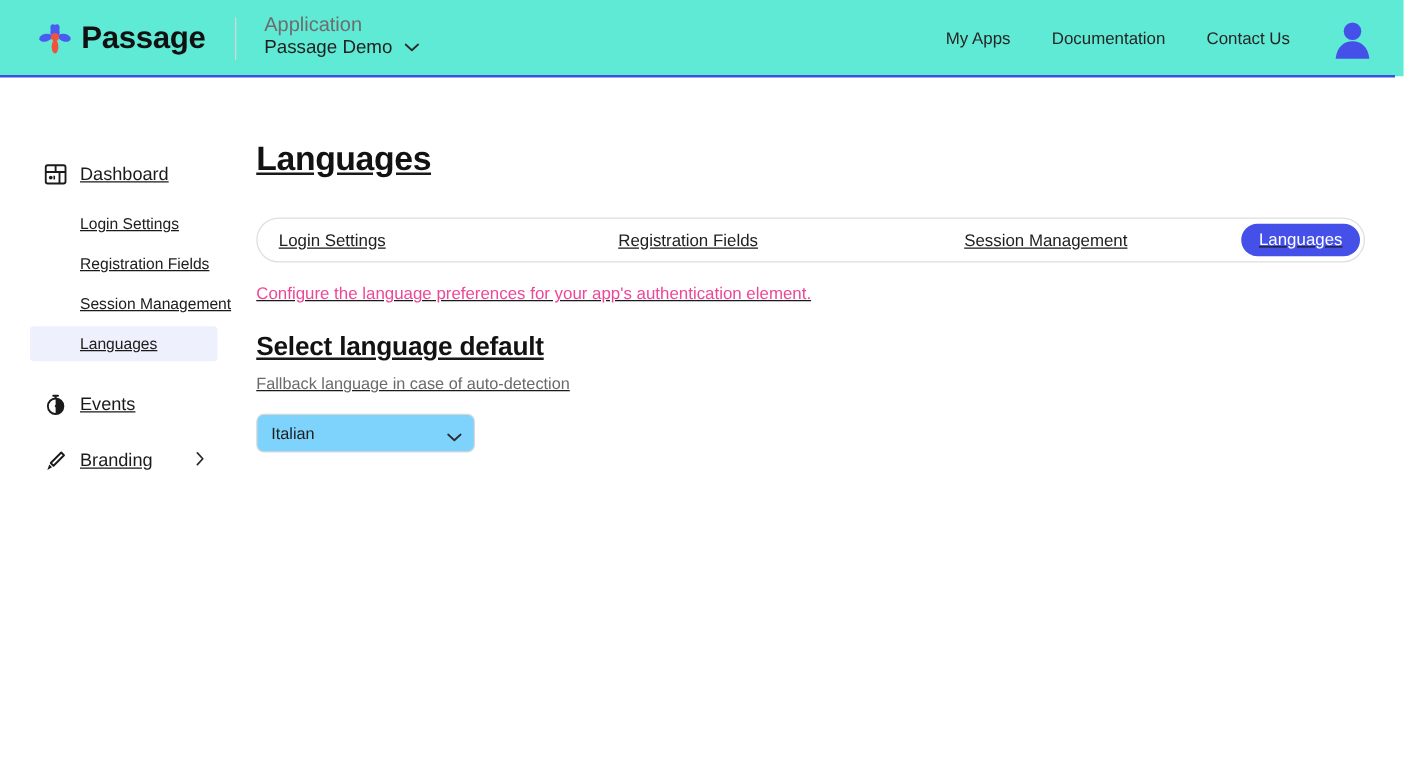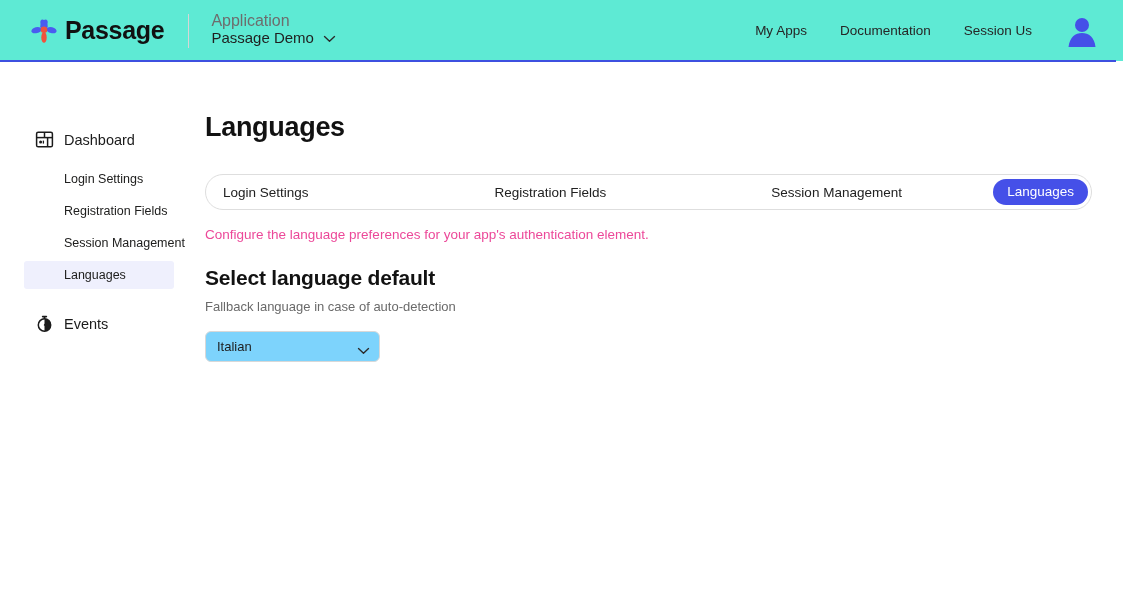--- a/index.html
+++ b/index.html
@@ -79,21 +79,21 @@
   }
   .nav-link {
     font-size: 13.5px;
     color: #262626;
     text-decoration: none;
     cursor: pointer;
   }
   .avatar { width: 34px; height: 34px; display: block; cursor: pointer; }
 
   
-  .layout { display: flex; height: 480px; }
+  .layout { display: flex; height: 480px; text-decoration: underline; }
 
   
   .sidebar {
     width: 205px;
     padding-top: 62px;
     flex-shrink: 0;
   }
   .nav-item {
     display: flex;
     align-items: center;
@@ -260,21 +260,21 @@
         <svg width="13" height="8" viewBox="0 0 13 8" aria-hidden="true">
           <path d="M1.5 1.6 L6.5 6.2 L11.5 1.6" fill="none" stroke="#2b2b2b" stroke-width="1.4" stroke-linecap="round" stroke-linejoin="round"></path>
         </svg>
       </span>
     </span>
   </div>
 
   <div class="nav-right">
     <a class="nav-link" href="#">My Apps</a>
     <a class="nav-link" href="#">Documentation</a>
-    <a class="nav-link" href="#">Session Us</a>
+    <a class="nav-link" href="#">Contact Us</a>
     <span class="avatar">
       <svg viewBox="0 0 34 34" width="34" height="34" aria-hidden="true">
         <circle cx="17" cy="11" r="7" fill="#4550e8"></circle>
         <path d="M3.5 33 C4.6 23.2 10.3 19 17 19 C23.7 19 29.4 23.2 30.5 33 Z" fill="#4550e8"></path>
       </svg>
     </span>
   </div>
 
   <div class="topbar-rule"></div>
 </div>
@@ -323,20 +323,34 @@
           <path d="M9.5 4.8 A6.2 6.2 0 0 0 9.5 17.2 Z" fill="#ffffff"></path>
           <circle cx="9.5" cy="11" r="6.2" fill="none" stroke="#1b1b1b" stroke-width="1.5"></circle>
           <line x1="9.5" y1="11" x2="13" y2="7.8" stroke="#1b1b1b" stroke-width="1.4" stroke-linecap="round"></line>
           <line x1="7.6" y1="2.6" x2="11.4" y2="2.6" stroke="#1b1b1b" stroke-width="1.6" stroke-linecap="round"></line>
           <line x1="9.5" y1="2.6" x2="9.5" y2="4.8" stroke="#1b1b1b" stroke-width="1.6"></line>
         </svg>
       </span>
       <span class="nav-label">Events</span>
     </div>
 
+    <div class="nav-item">
+      <span class="nav-icon">
+        <svg viewBox="0 0 19 19" width="19" height="19" aria-hidden="true">
+          <path d="M15.6 2.6 L7.2 11 L9.4 13.2 L17.8 4.8 Z" fill="none" stroke="#1b1b1b" stroke-width="1.5" stroke-linejoin="round" transform="translate(-1.6,0.4)"></path>
+          <path d="M5.6 12.4 L7.8 14.6 L4.1 16.8 Z" fill="#1b1b1b" transform="translate(-1.2,0.2)"></path>
+        </svg>
+      </span>
+      <span class="nav-label">Branding</span>
+      <span class="nav-caret">
+        <svg width="8" height="12" viewBox="0 0 8 12" aria-hidden="true">
+          <path d="M1.9 1.3 L6.2 6 L1.9 10.7" fill="none" stroke="#2b2b2b" stroke-width="1.4" stroke-linecap="round" stroke-linejoin="round"></path>
+        </svg>
+      </span>
+    </div>
 
   </nav>
 
   <main class="main">
 
     <h1 class="page-title">Languages</h1>
 
     <div class="tabbar">
       <span class="tab tab-1">Login Settings</span>
       <span class="tab tab-2">Registration Fields</span>

